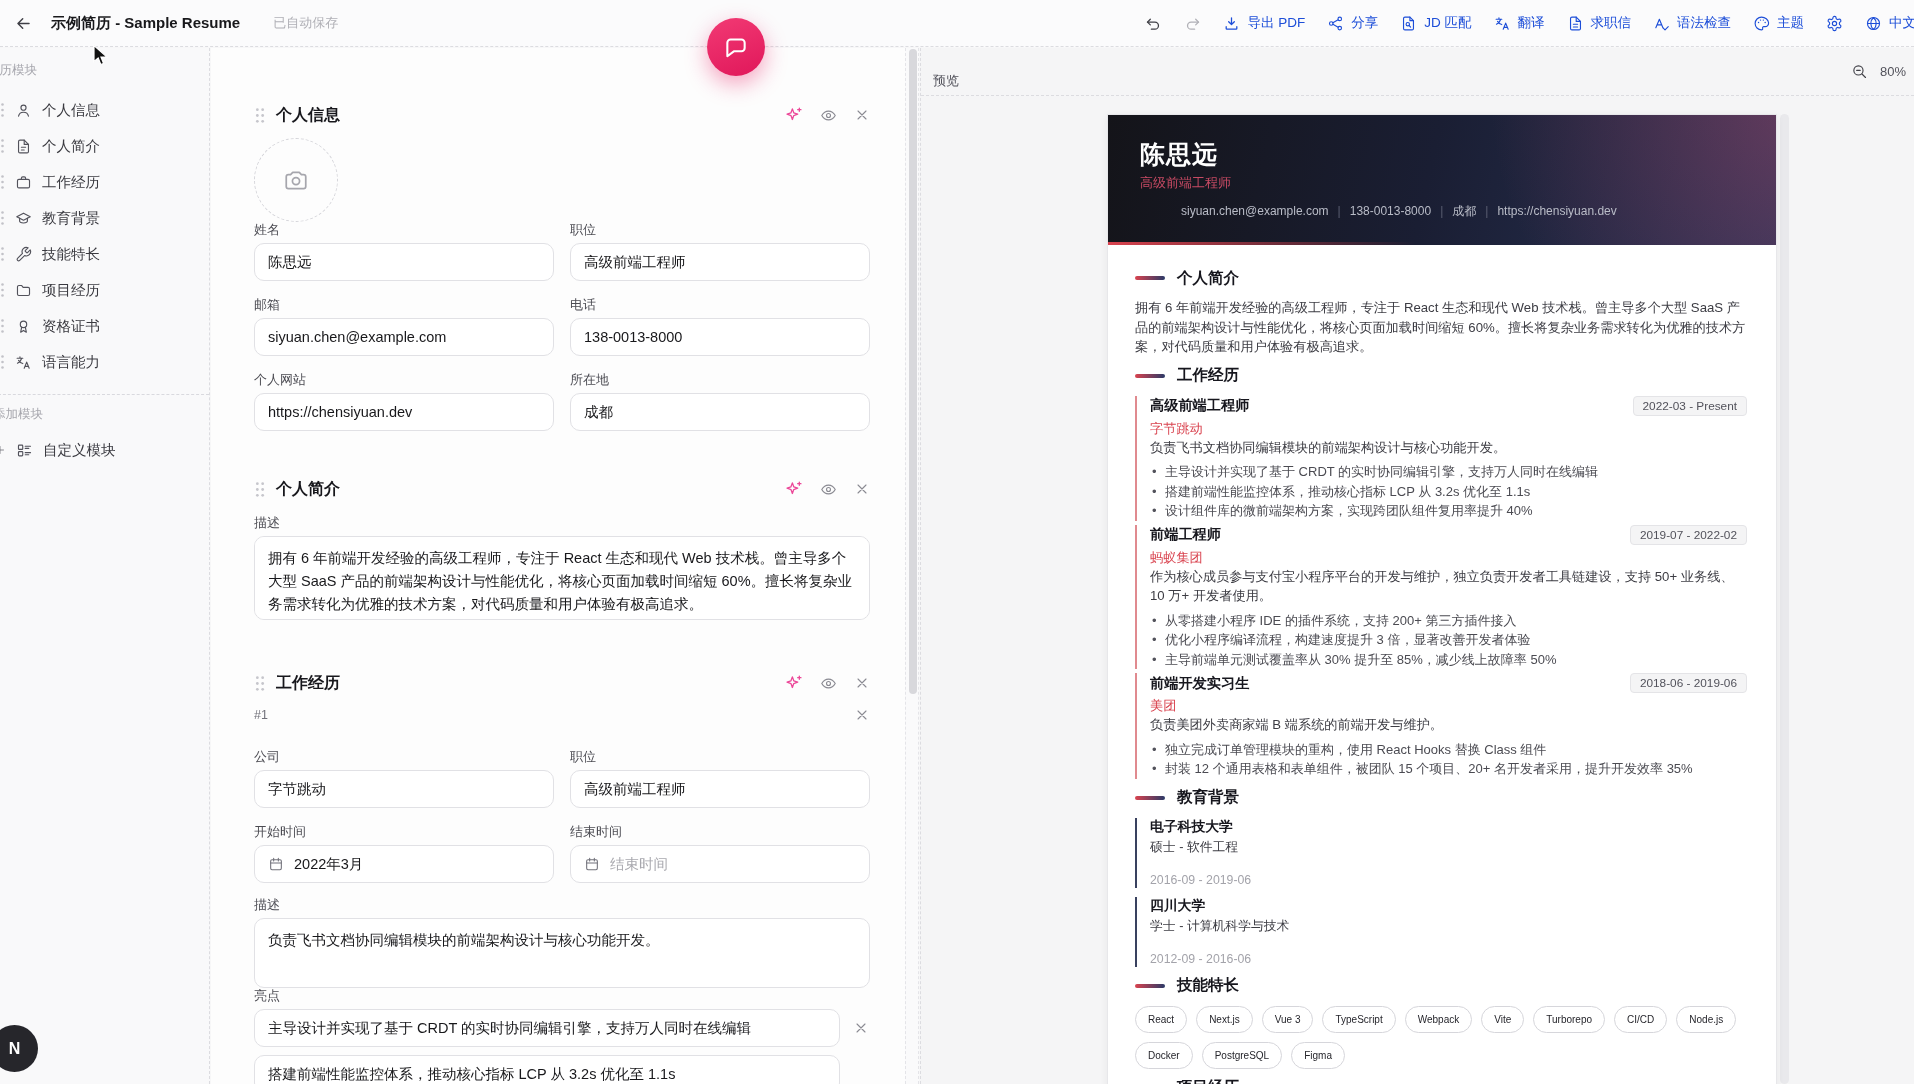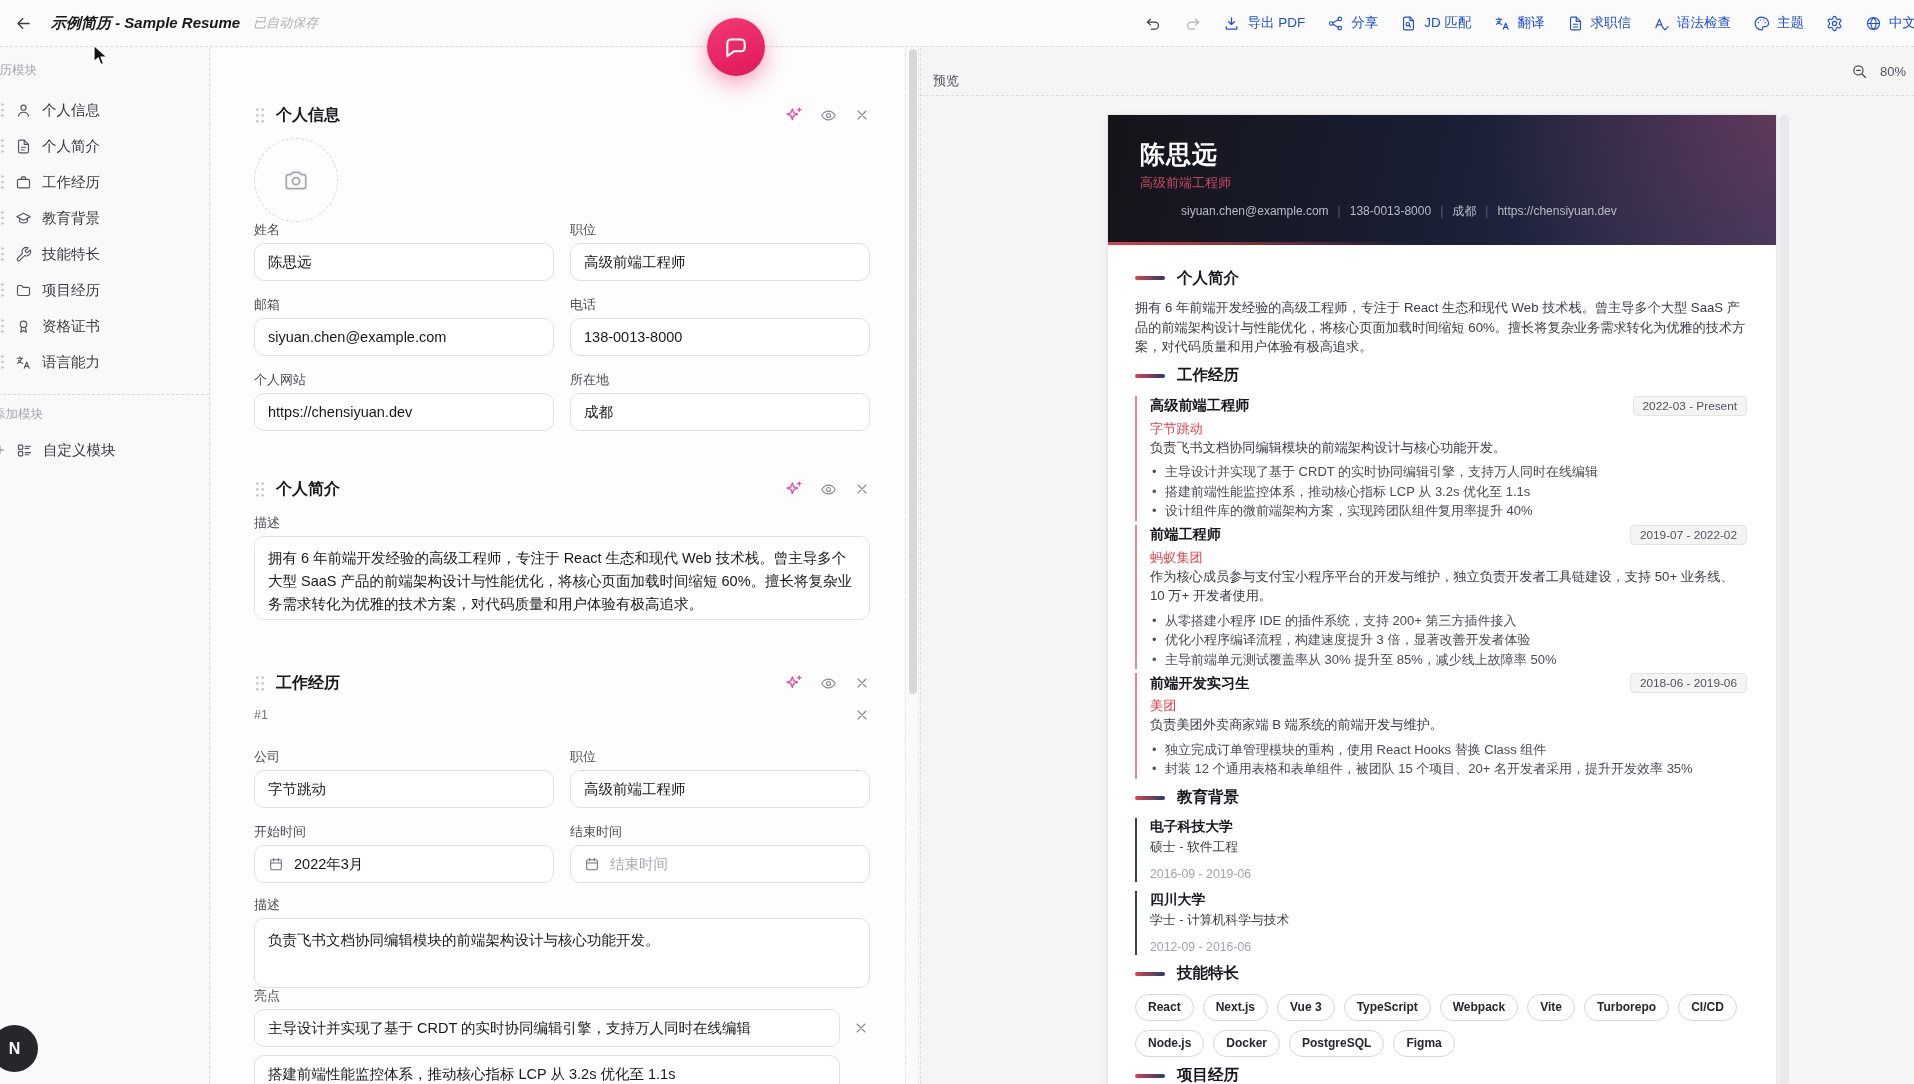--- a/index.html
+++ b/index.html
@@ -8,24 +8,24 @@
     position:relative; width:1914px; height:1084px; overflow:hidden;
     background:#f7f7f8; color:#27272a;
     font-family:"Liberation Sans","DejaVu Sans",sans-serif;
   }
   .i { fill:none; stroke:currentColor; stroke-width:1.8; stroke-linecap:round; stroke-linejoin:round; }
   .i-thin { stroke-width:1.6; }
   .dots { fill:currentColor; stroke:none; }
 
   
   .topbar { position:absolute; left:0; top:0; width:100%; height:47px; background:#fbfbfc; border-bottom:1px dashed #dcdce0; z-index:5; }
-  .tb-left { position:absolute; left:8px; top:0; height:46px; display:flex; align-items:center; gap:13px;font-style:italic; }
+  .tb-left { position:absolute; left:8px; top:0; height:46px; display:flex; align-items:center; gap:13px; }
   .back-btn { width:30px; height:30px; display:flex; align-items:center; justify-content:center; color:#3f3f46; border-radius:6px; cursor:pointer; }
   .tb-title { font-size:15px; font-weight:700; color:#18181b; }
-  .tb-autosave { font-size:13px; color:#b0b0b6; }
+  .tb-autosave { font-size:13px; color:#b0b0b6;margin-left:20px; }
   .tb-right { position:absolute; right:-12px; top:0; height:46px; display:flex; align-items:center; gap:2px; white-space:nowrap; }
   .tb-btn { display:flex; align-items:center; gap:7px; padding:7px 10px; border-radius:8px; font-size:13.5px; color:#1d4ed8; cursor:pointer; }
   .tb-btn svg { width:17px; height:17px; }
 
   
   .sidebar { position:absolute; left:0; top:48px; width:210px; bottom:0; background:#f9f9fa; border-right:1px dashed #dcdce0; overflow:hidden; padding-top:14px; }
   .sb-label { display:block; margin-left:-13px; font-size:12.5px; color:#a6a6ad; margin-bottom:13px; }
   .sb-item { display:flex; align-items:center; height:36px; gap:10px; font-size:14.5px; color:#3a3a40; cursor:pointer; }
   .sb-item svg.mod { width:17px; height:17px; color:#52525b; flex:none; }
   .sb-drag { margin-left:-5px; color:#c2c2c8; flex:none; }
@@ -91,23 +91,23 @@
   .r-e-role { font-size:14.2px; font-weight:700; color:#17171e; }
   .r-e-period { font-size:11.8px; color:#52525b; background:#f4f4f5; border:1px solid #e4e4e7; border-radius:4px; padding:2px 9px; }
   .r-e-company { margin-top:3px; font-size:13.2px; color:#d9434f; line-height:19px; }
   .r-e-desc { font-size:13.2px; color:#3c3c43; line-height:19.5px; }
   .r-bullets { margin-top:5px; }
   .r-b { position:relative; padding-left:15px; font-size:13px; color:#4b4b52; line-height:19.5px; }
   .r-b::before { content:"•"; position:absolute; left:2px; color:#52525b; }
   .r-edu { border-left:2px solid #39415f; padding-left:13px; margin-bottom:9px; }
   .r-edu-school { font-size:13.8px; font-weight:700; color:#17171e; line-height:18px; }
   .r-edu-degree { margin-top:2px; font-size:12.8px; color:#3c3c43; line-height:17px; }
-  .r-edu-dates { margin-top:11px; font-size:12.3px; color:#a3a3aa; line-height:16px; }
+  .r-edu-dates { margin-top:17px; font-size:12.3px; color:#a3a3aa; line-height:16px; }
   .r-pills { display:flex; flex-wrap:wrap; gap:9px; }
-  .r-pill { border:1px solid #d6d6db; border-radius:999px; padding:5px 12px; font-size:12px; font-weight:700; color:#26262c; background:#fff; line-height:15px; }
+  .r-pill { border:1px solid #d6d6db; border-radius:999px; padding:5px 12px; font-size:10px; font-weight:400; color:#26262c; background:#fff; line-height:15px; }
   .r-stub { border-left:2px solid #e08a8f; padding-left:13px; height:24px; }
 
   
   .fab { position:absolute; left:707px; top:18px; width:58px; height:58px; border-radius:50%;
     background:linear-gradient(160deg,#f23a74,#e0175a); display:flex; align-items:center; justify-content:center;
     box-shadow:0 8px 22px rgba(233,30,99,.4); cursor:pointer; z-index:10; }
   .fab svg { width:26px; height:26px; color:#fff; }
   .n-badge { position:absolute; left:-9px; top:1025px; width:47px; height:47px; border-radius:50%;
     background:#26262b; color:#fff; display:flex; align-items:center; justify-content:center;
     font-size:16px; font-weight:700; z-index:10; cursor:pointer; }

